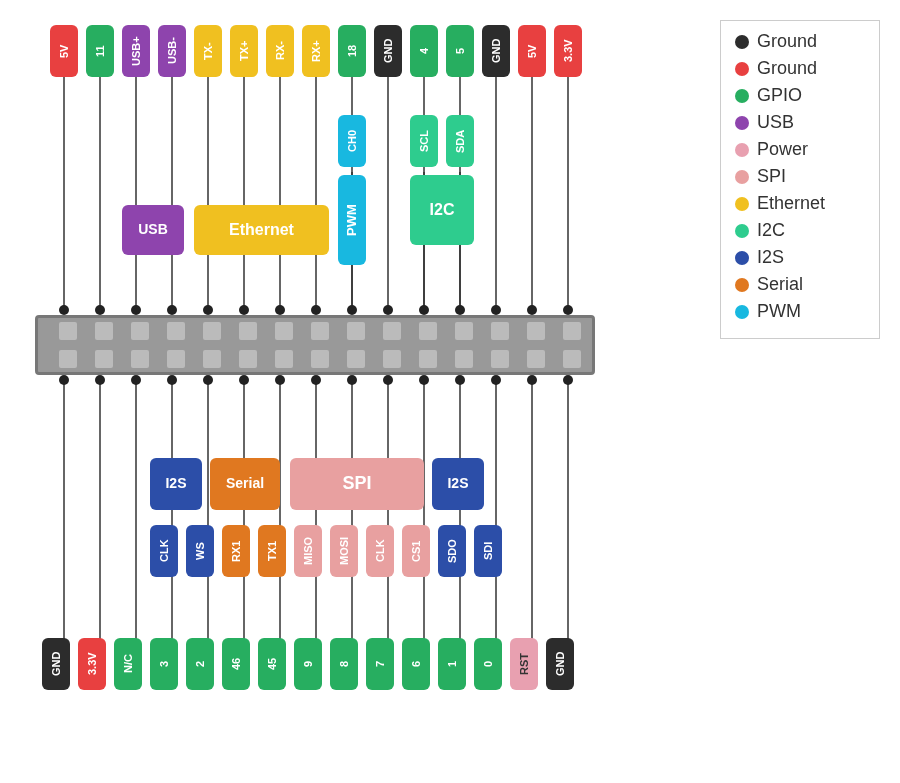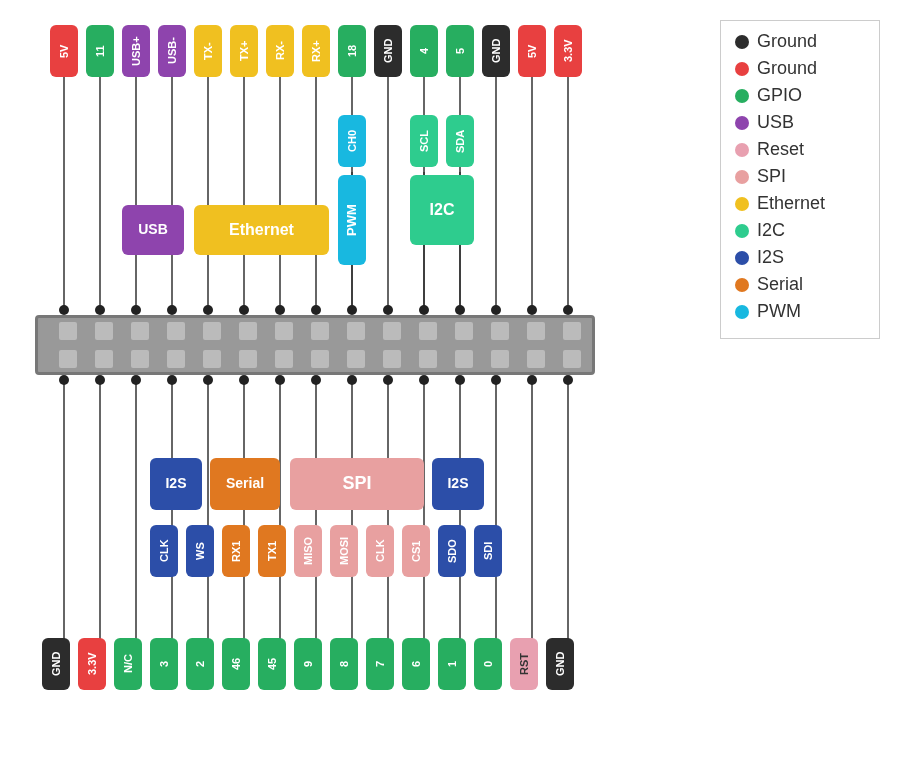--- a/index.html
+++ b/index.html
@@ -301,21 +301,21 @@
     <div class="legend-item">
       <div class="legend-dot" style="background:#27ae60"></div>
       <span>GPIO</span>
     </div>
     <div class="legend-item">
       <div class="legend-dot" style="background:#8e44ad"></div>
       <span>USB</span>
     </div>
     <div class="legend-item">
       <div class="legend-dot" style="background:#e8a0b0"></div>
-      <span>Reset</span>
+      <span>Power</span>
     </div>
     <div class="legend-item">
       <div class="legend-dot" style="background:#e8a0a0"></div>
       <span>SPI</span>
     </div>
     <div class="legend-item">
       <div class="legend-dot" style="background:#f0c020"></div>
       <span>Ethernet</span>
     </div>
     <div class="legend-item">

